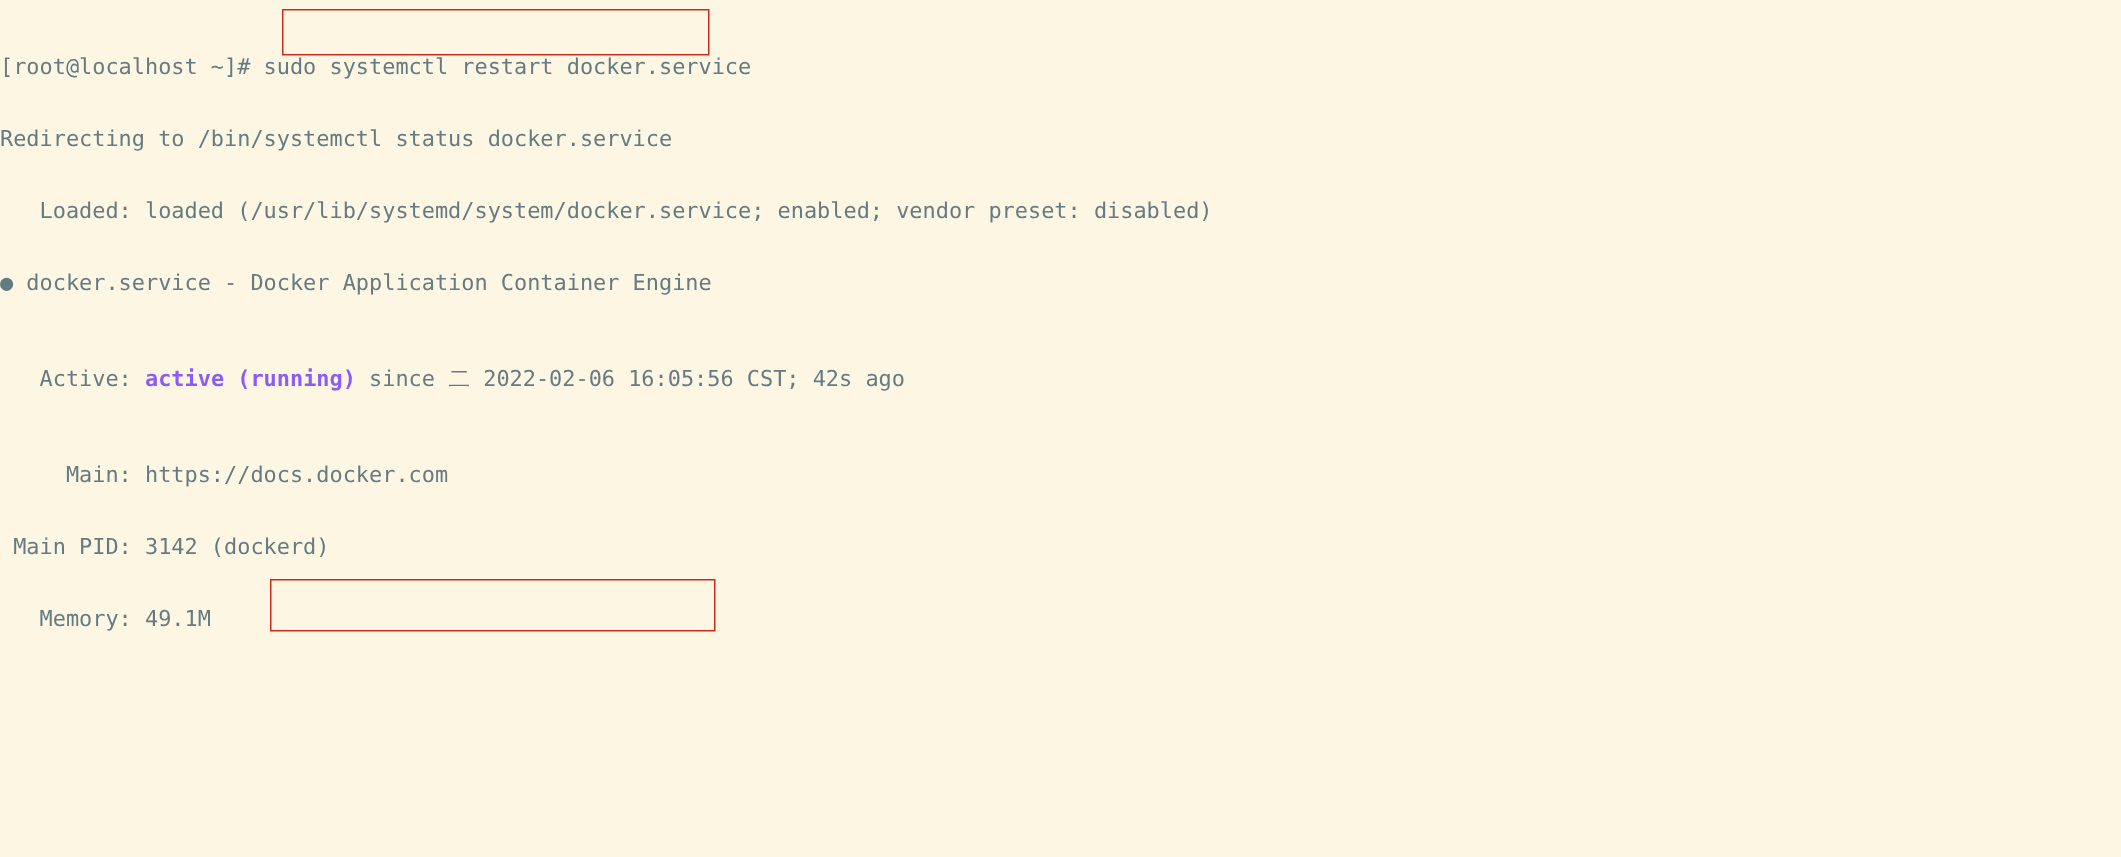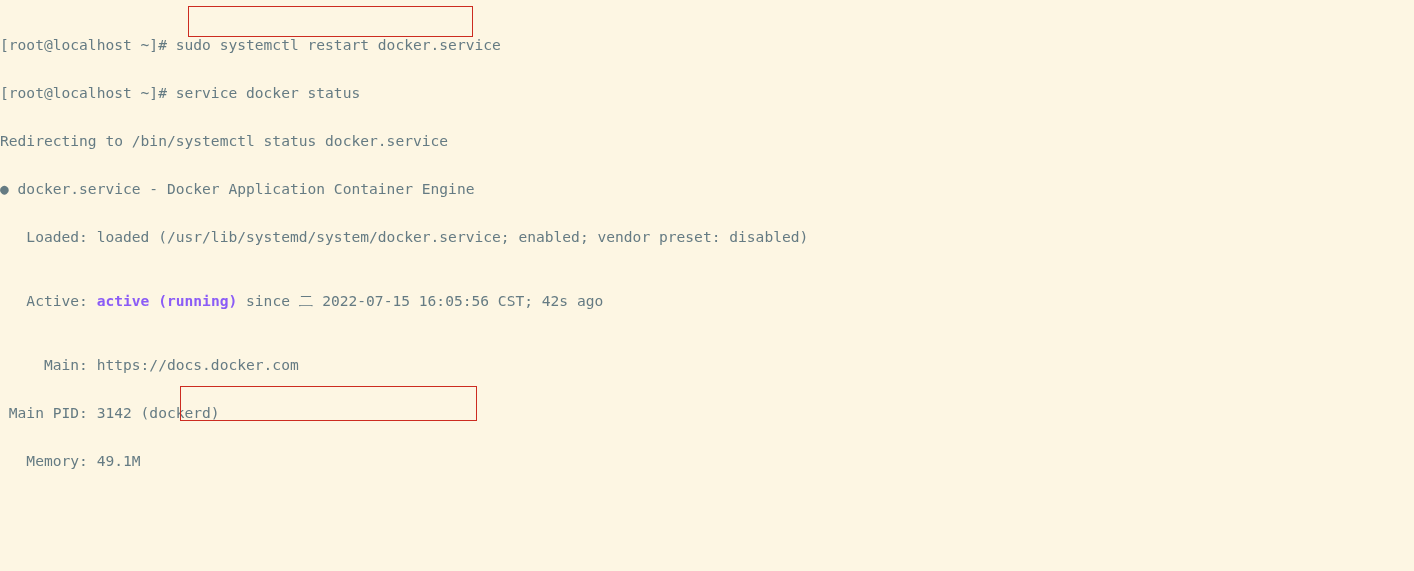--- a/index.html
+++ b/index.html
@@ -60,26 +60,25 @@
   }
 </style>
 </head>
 <body>
 
 <div id="terminal">
 
   <div id="screen">
 
     <div class="line">[root@localhost ~]# sudo systemctl restart docker.service</div>
-    <div class="line">[root@localhost ~]# service docker status</div>
     <div class="line">Redirecting to /bin/systemctl status docker.service</div>
+    <div class="line">   Loaded: loaded (/usr/lib/systemd/system/docker.service; enabled; vendor preset: disabled)</div>
     <div class="line">● docker.service - Docker Application Container Engine</div>
-    <div class="line">   Loaded: loaded (/usr/lib/systemd/system/docker.service; enabled; vendor preset: disabled)</div>
 
-    <div class="line"><span>   Active: </span><span class="bold">active (running)</span><span> since 二 2022-07-15 16:05:56 CST; 42s ago</span></div>
+    <div class="line"><span>   Active: </span><span class="bold">active (running)</span><span> since 二 2022-02-06 16:05:56 CST; 42s ago</span></div>
 
     <div class="line">     Main: https://docs.docker.com</div>
     <div class="line"> Main PID: 3142 (dockerd)</div>
     <div class="line">   Memory: 49.1M</div>
     
     
     
     
     
     

